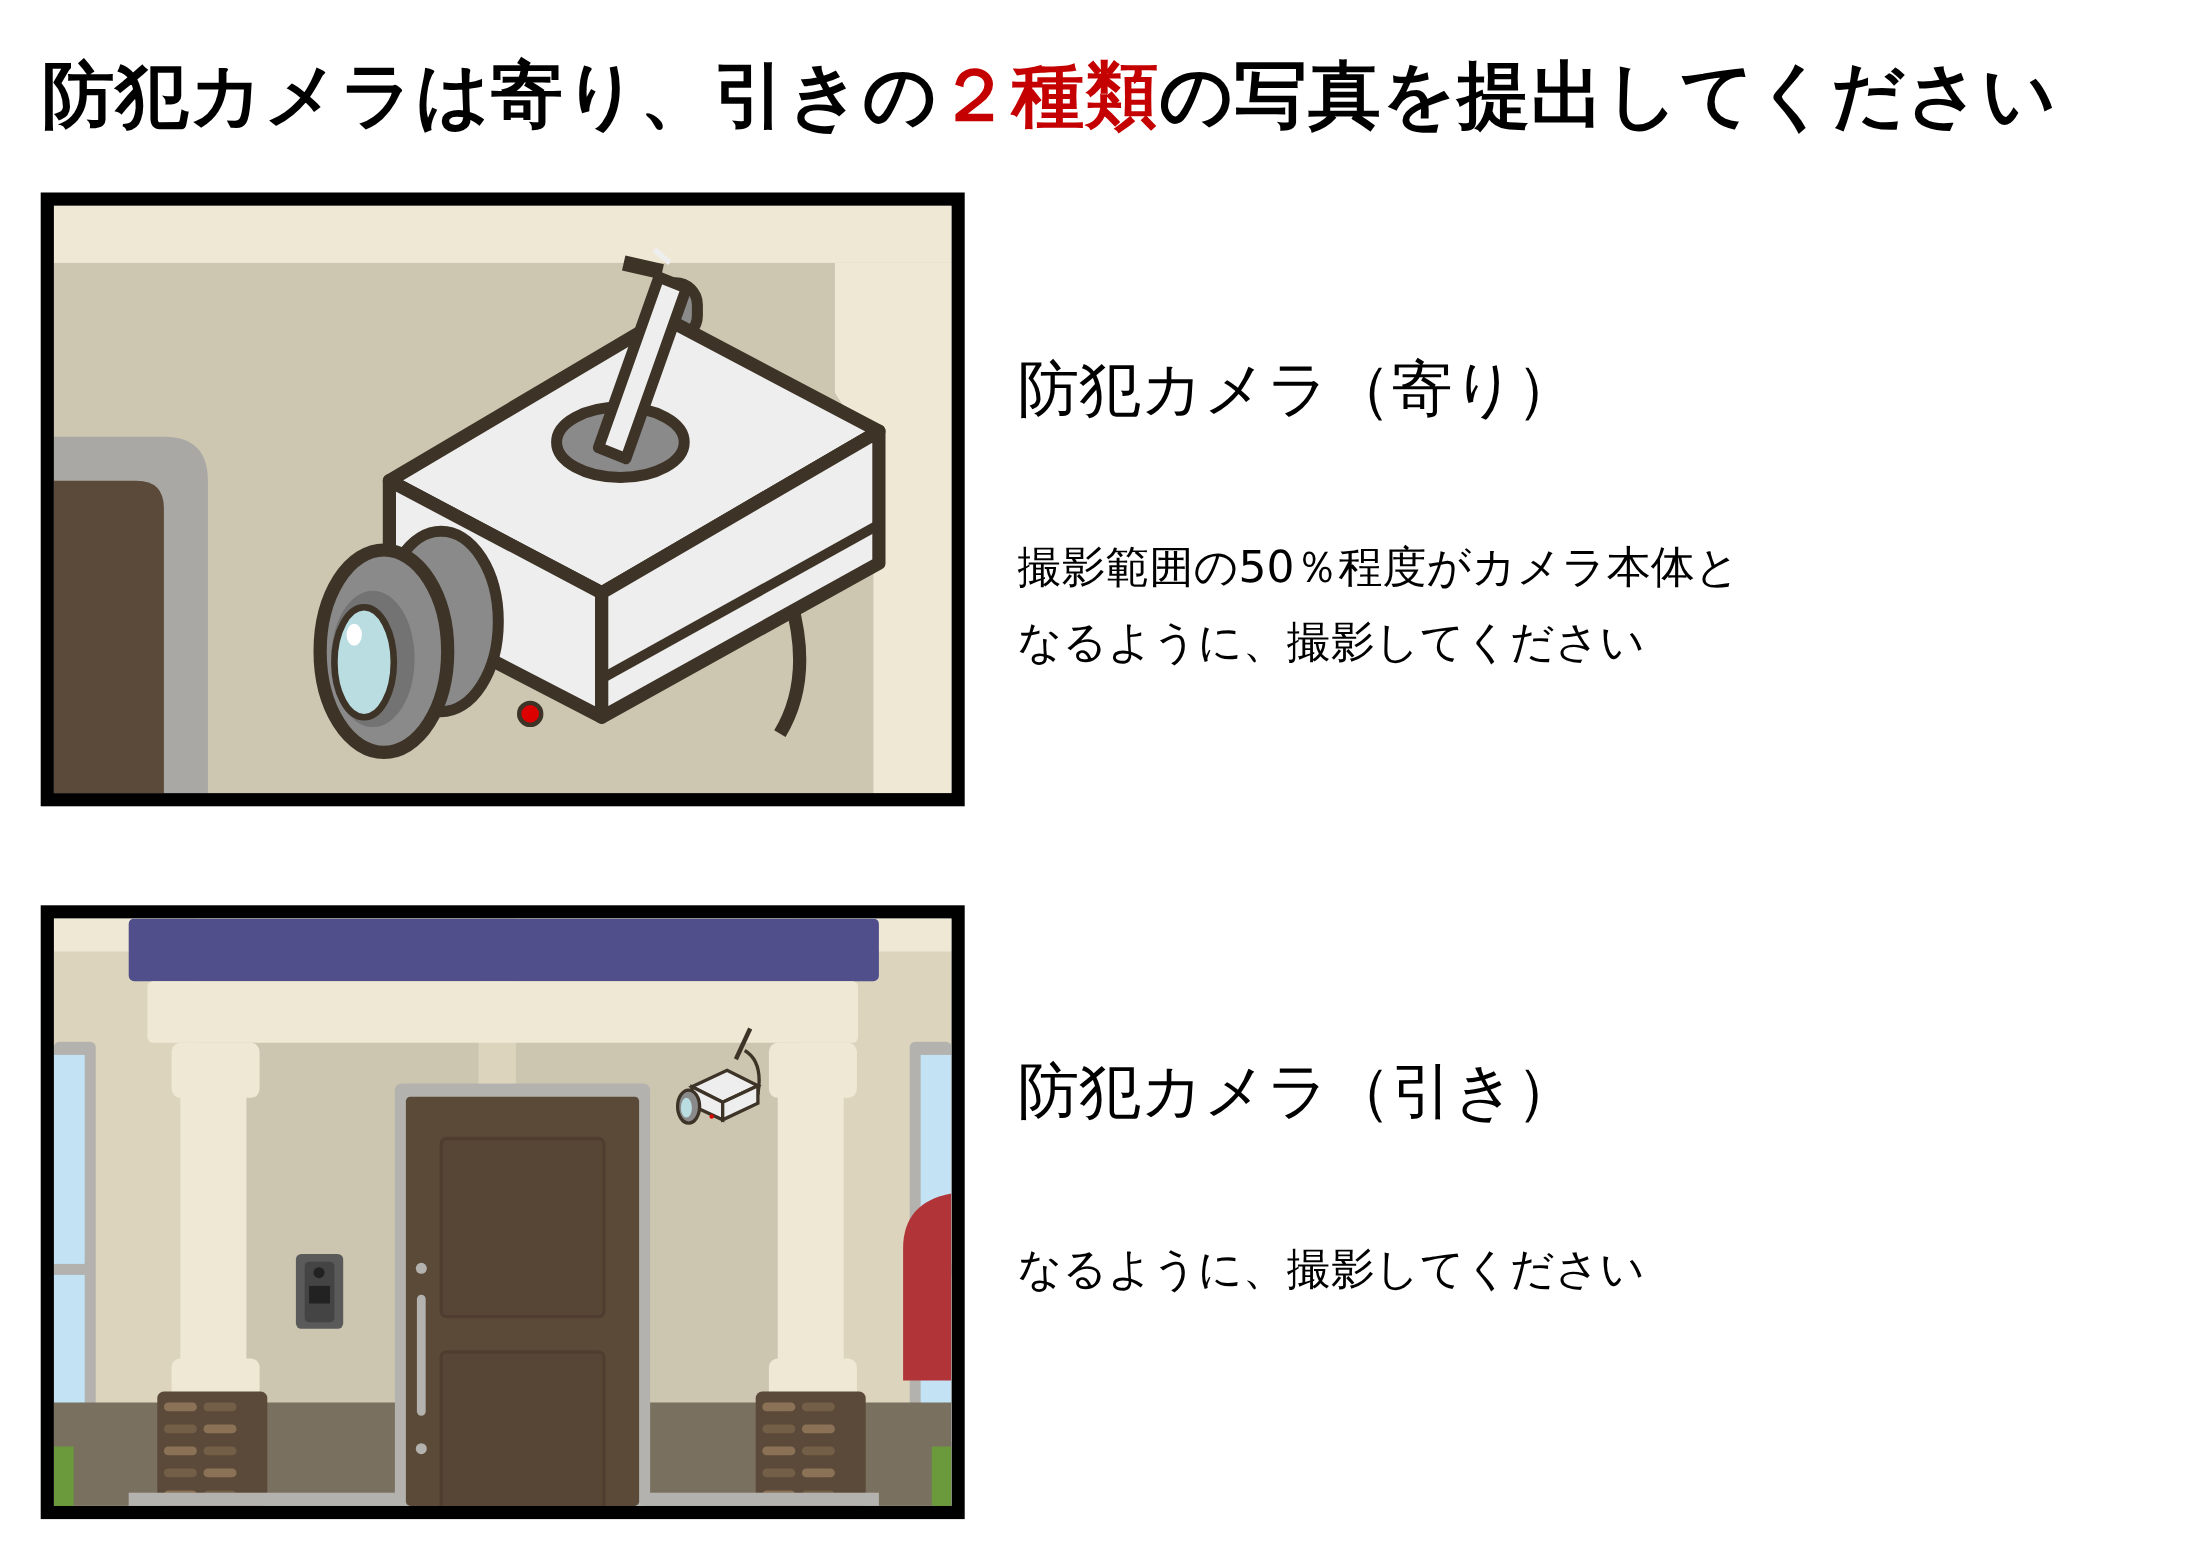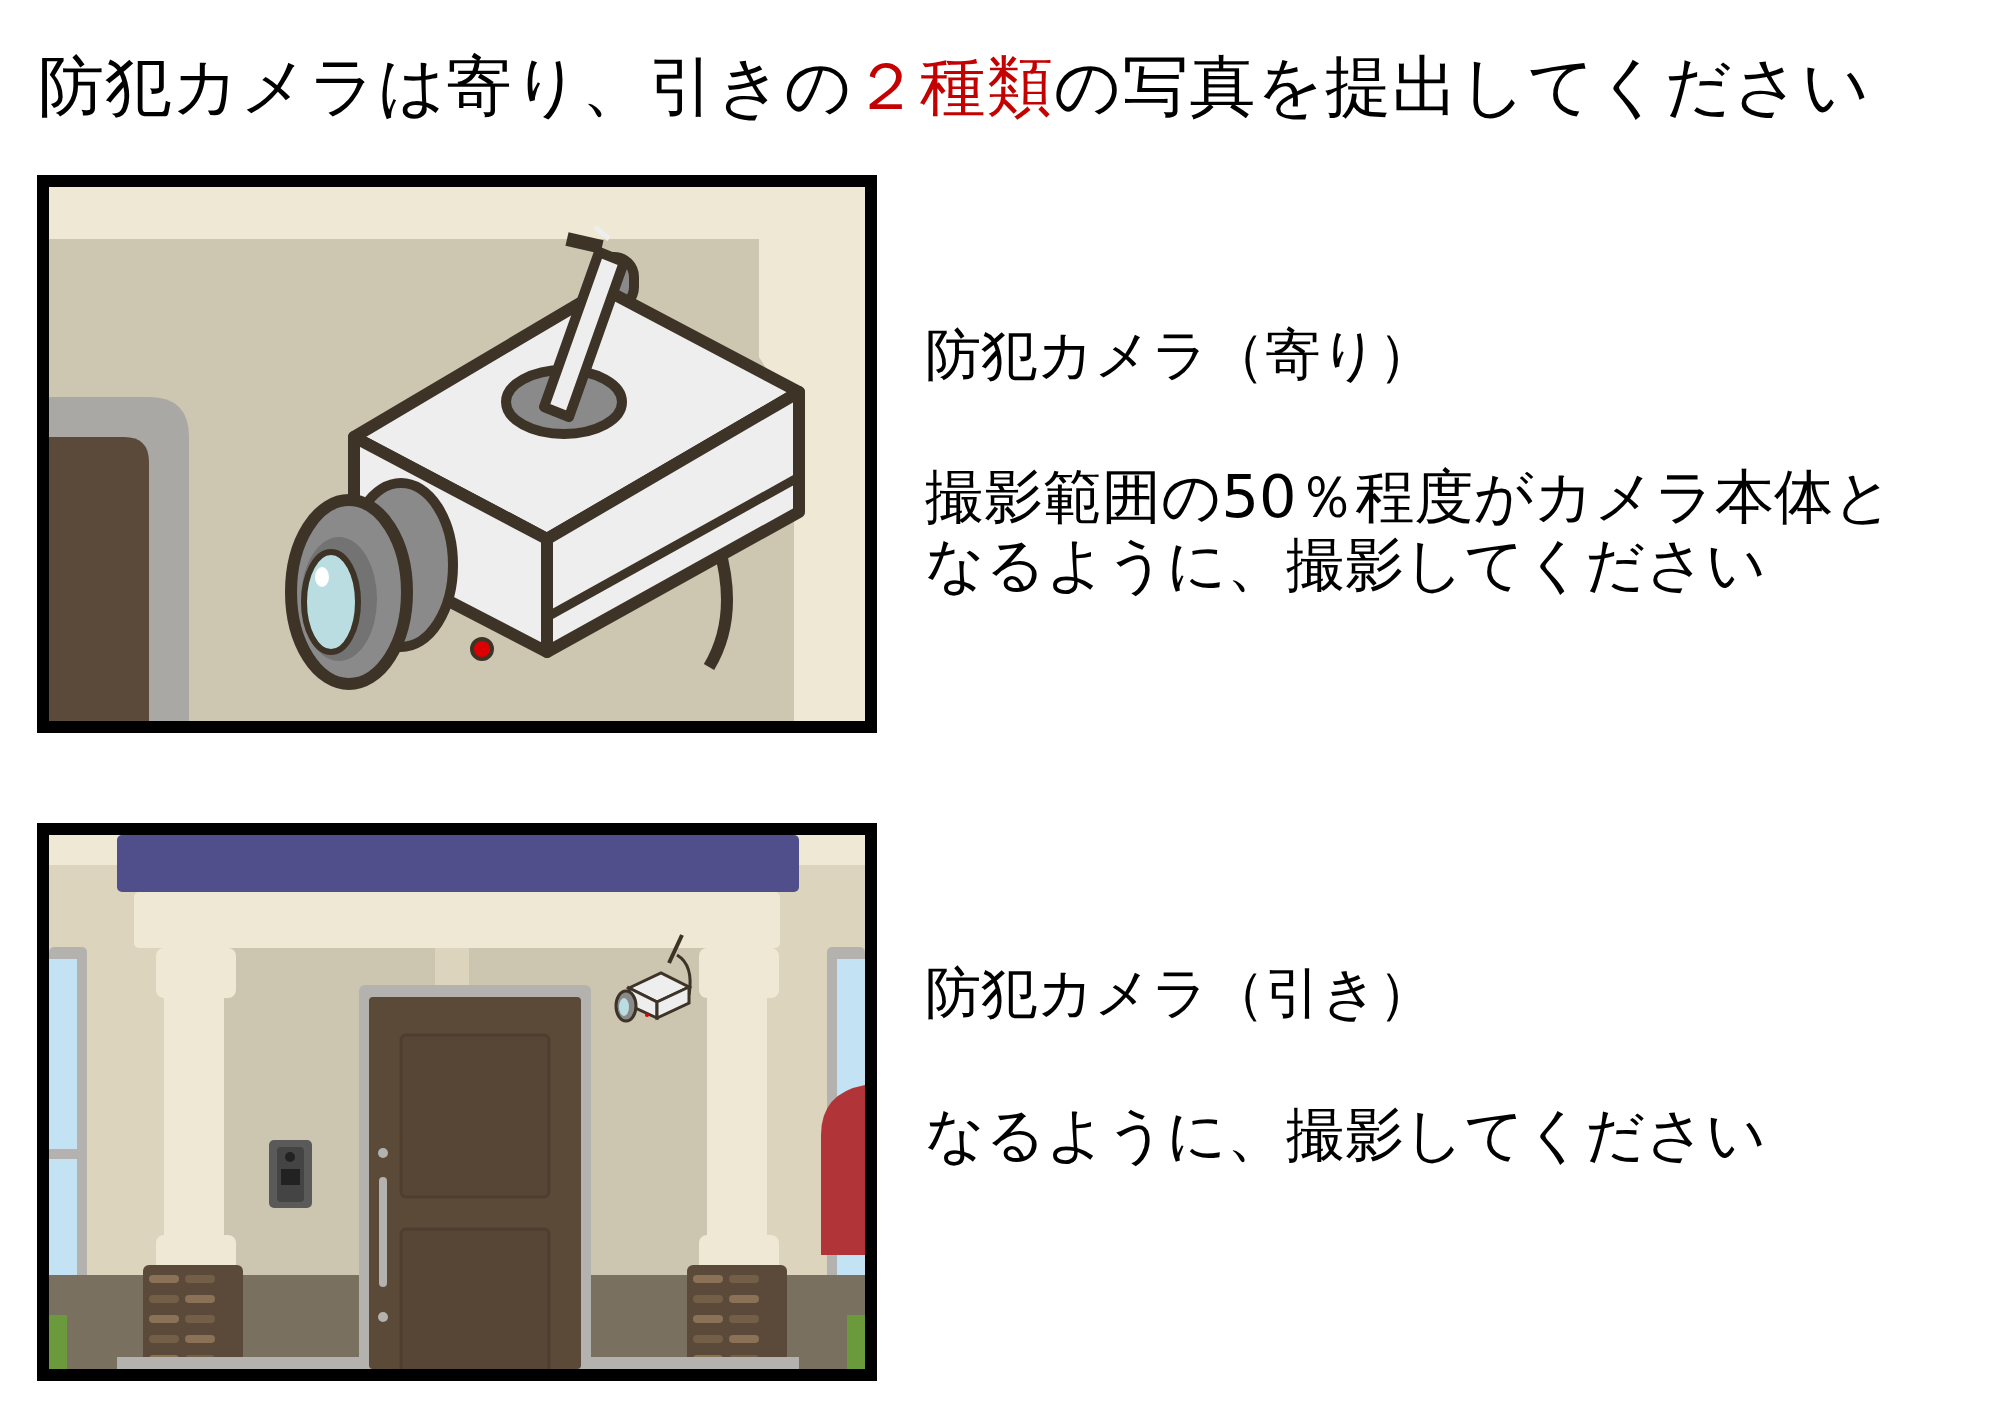--- a/index.html
+++ b/index.html
@@ -1,26 +1,26 @@
 <!DOCTYPE html>
 <html><head>
 <meta charset="utf-8">
 <style>
   html,body{margin:0;padding:0;}
   body{width:2000px;height:1414px;background:#ffffff;position:relative;overflow:hidden;
        font-family:"DejaVu Sans","Liberation Sans",sans-serif;color:#000;}
-  .title{position:absolute;left:38px;top:42px;font-size:66px;font-weight:normal;letter-spacing:1px;white-space:nowrap;line-height:90px;}
+  .title{position:absolute;left:38px;top:42px;font-size:66px;font-weight:bold;letter-spacing:1px;white-space:nowrap;line-height:90px;}
   .title .accent{color:#c40000;}
   .panel{position:absolute;left:37px;width:840px;height:558px;box-sizing:border-box;border:12px solid #000;overflow:hidden;}
   .panel1{top:175px;}
   .panel2{top:823px;}
   .panel svg{display:block;width:100%;height:100%;}
   .desc{position:absolute;left:925px;white-space:nowrap;}
   .desc .heading{font-size:56px;line-height:70px;}
-  .desc .body{font-size:59px;line-height:68px;margin-top:73px;}
+  .desc .body{font-size:40px;line-height:68px;margin-top:92px;}
   .desc1{top:320px;}
   .desc2{top:958px;}
 </style>
 </head>
 <body>
 
 <div class="title"><span>防犯カメラは寄り、引きの</span><span class="accent">２種類</span><span>の写真を提出してください</span></div>
 
 <div class="panel panel1">
   <svg viewBox="0 0 816 534" preserveAspectRatio="none">

